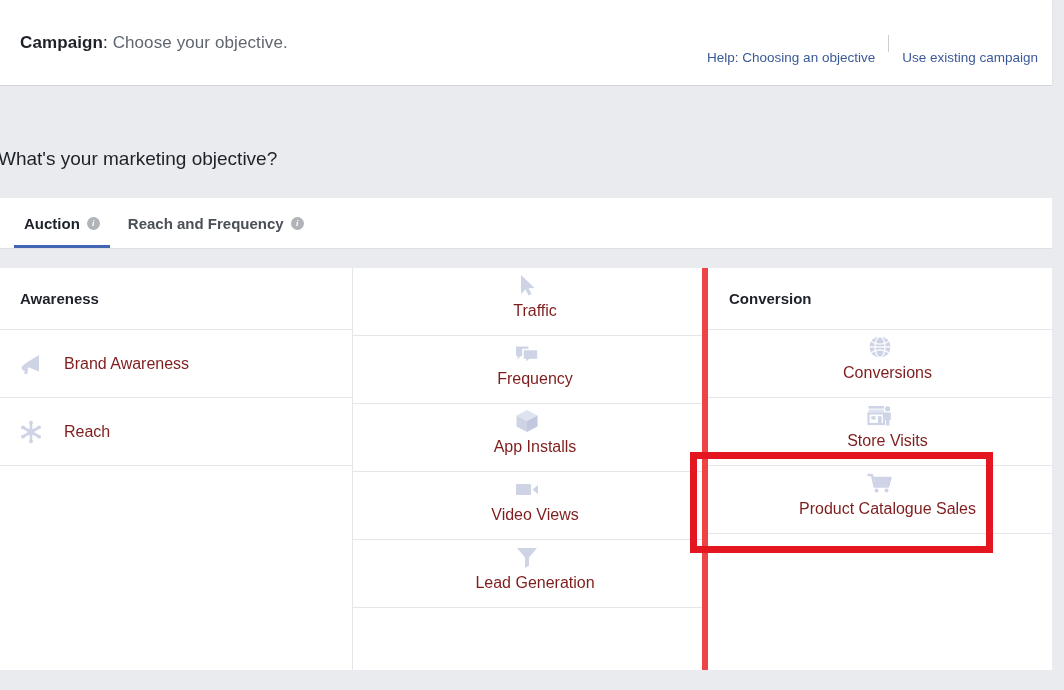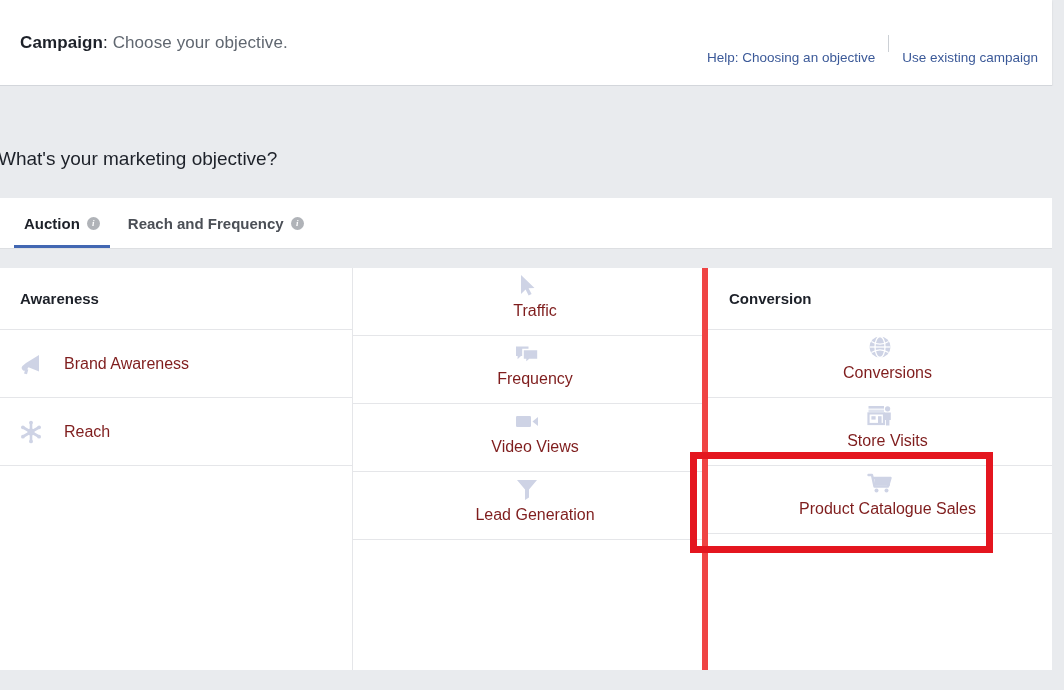--- a/index.html
+++ b/index.html
@@ -318,20 +318,30 @@
     <div class="obj-item">
       <span class="obj-icon">
         <svg width="30" height="30" viewBox="0 0 30 30">
             <path d="M4 8.5 H16.5 V18 H9 L5.6 21.2 V18 H4 Z" fill="#ced3e5"></path>
             <path d="M11 11.5 H26 V21.5 H17.5 L13.5 25 V21.5 H11 Z" fill="#ced3e5" stroke="#ffffff" stroke-width="1.6"></path>
           </svg>
       </span>
       <span class="obj-label">Frequency</span>
     </div>
 
+    <div class="obj-item">
+      <span class="obj-icon">
+        <svg width="30" height="30" viewBox="0 0 30 30">
+            <path d="M15 4 L25.5 9.5 L15 15 L4.5 9.5 Z" fill="#dfe3ef"></path>
+            <path d="M4.5 9.5 L15 15 L15 26 L4.5 20.5 Z" fill="#ced3e5"></path>
+            <path d="M25.5 9.5 L15 15 L15 26 L25.5 20.5 Z" fill="#c2c8de"></path>
+          </svg>
+      </span>
+      <span class="obj-label">App Installs</span>
+    </div>
 
     <div class="obj-item">
       <span class="obj-icon">
         <svg width="30" height="30" viewBox="0 0 30 30">
             <rect x="4" y="10" width="15" height="11" rx="1.2" fill="#ced3e5"></rect>
             <path d="M20.5 15.5 L26 11 L26 20 Z" fill="#ced3e5"></path>
           </svg>
       </span>
       <span class="obj-label">Video Views</span>
     </div>

